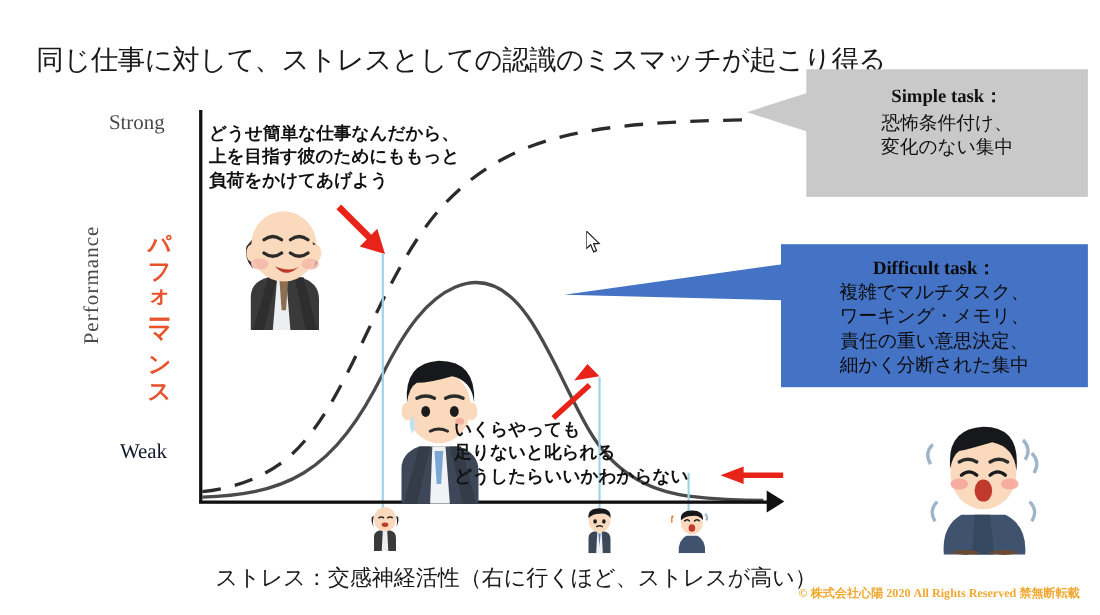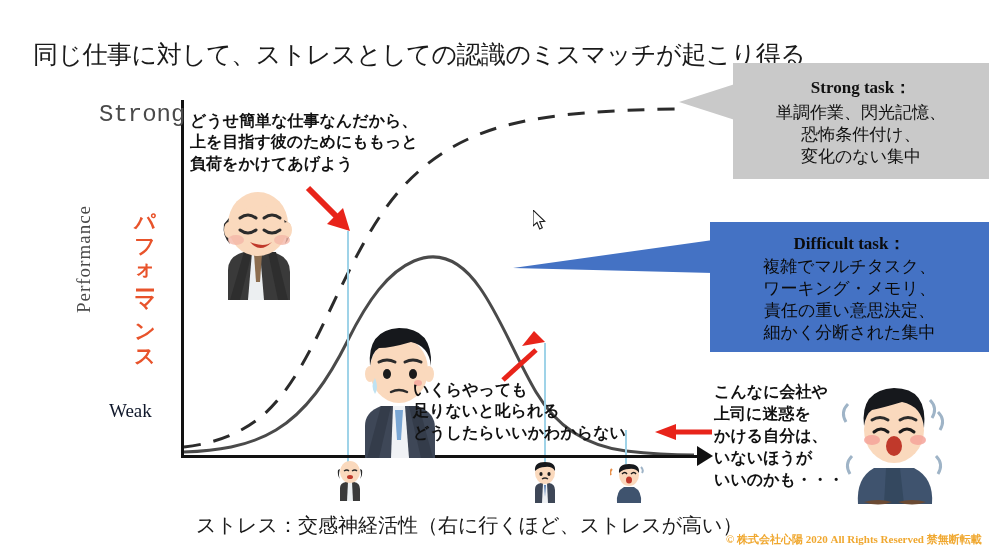--- a/index.html
+++ b/index.html
@@ -12,22 +12,22 @@
          font-family:"DejaVu Sans","Liberation Sans",sans-serif;letter-spacing:-0.5px;
          white-space:nowrap;}
 
   
   .axis-y{position:absolute;left:181px;top:100px;width:3px;height:357px;background:#111;}
   .axis-x{position:absolute;left:181px;top:455px;width:520px;height:3px;background:#111;}
   .axis-x-head{position:absolute;left:697px;top:446px;width:0;height:0;
                border-top:10px solid transparent;border-bottom:10px solid transparent;
                border-left:16px solid #111;}
 
-  .lab-strong{position:absolute;left:99px;top:101px;font-size:24px;color:#4a4a4a;
-              font-family:Liberation Mono, monospace;}
+  .lab-strong{position:absolute;left:99px;top:101px;font-size:19px;color:#4a4a4a;
+              font-family:Liberation Serif, serif;}
   .lab-weak{position:absolute;left:109px;top:400px;font-size:19px;color:#0f172a;
             font-family:Liberation Serif, serif;}
   .lab-perf{position:absolute;left:73px;top:205px;font-size:19px;color:#4a4a4a;
             font-family:"Liberation Serif","DejaVu Serif",serif;
             writing-mode:vertical-rl;transform:rotate(180deg);letter-spacing:1px;}
   .lab-perf-jp{position:absolute;left:131px;top:198px;font-size:21px;color:#E8532B;
                font-family:"DejaVu Sans","Liberation Sans",sans-serif;font-weight:600;
                writing-mode:vertical-rl;letter-spacing:3px;}
   .lab-x{position:absolute;left:196px;top:512px;font-size:20px;color:#1a1a1a;
          font-family:"DejaVu Sans","Liberation Sans",sans-serif;white-space:nowrap;}
@@ -215,30 +215,24 @@
     <path d="M2 8 q-3 3 -1 6" stroke="#E8904A" stroke-width="2" fill="none"></path>
     <path d="M31 6 q3 3 1 6" stroke="#9FB4C7" stroke-width="2" fill="none"></path>
   </svg>
 
   <div class="speech speech-boss">どうせ簡単な仕事なんだから、
 上を目指す彼のためにももっと
 負荷をかけてあげよう</div>
   <div class="speech speech-worker">いくらやっても
 足りないと叱られる
 どうしたらいいかわからない</div>
-  <div class="speech speech-cry">こんなに会社や
-上司に迷惑を
-かける自分は、
-いないほうが
-いいのかも・・・</div>
 
   <div class="tail-simple"></div>
   <div class="callout callout-simple">
-    <div class="ctitle">Strong task：</div>
-    <div class="cline">単調作業、閃光記憶、</div>
+    <div class="ctitle">Simple task：</div>
     <div class="cline">恐怖条件付け、</div>
     <div class="cline">変化のない集中</div>
   </div>
 
   <div class="callout callout-diff">
     <div class="ctitle">Difficult task：</div>
     <div class="cline">複雑でマルチタスク、</div>
     <div class="cline">ワーキング・メモリ、</div>
     <div class="cline">責任の重い意思決定、</div>
     <div class="cline">細かく分断された集中</div>

